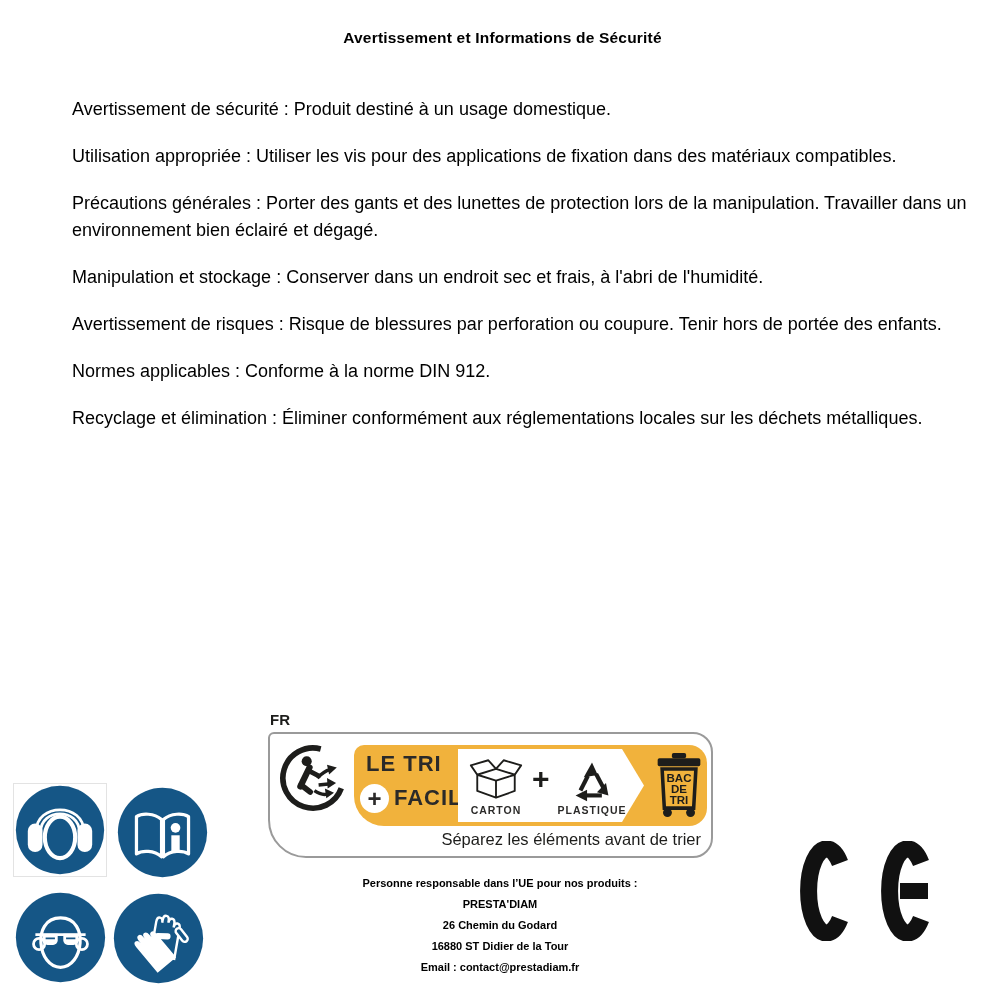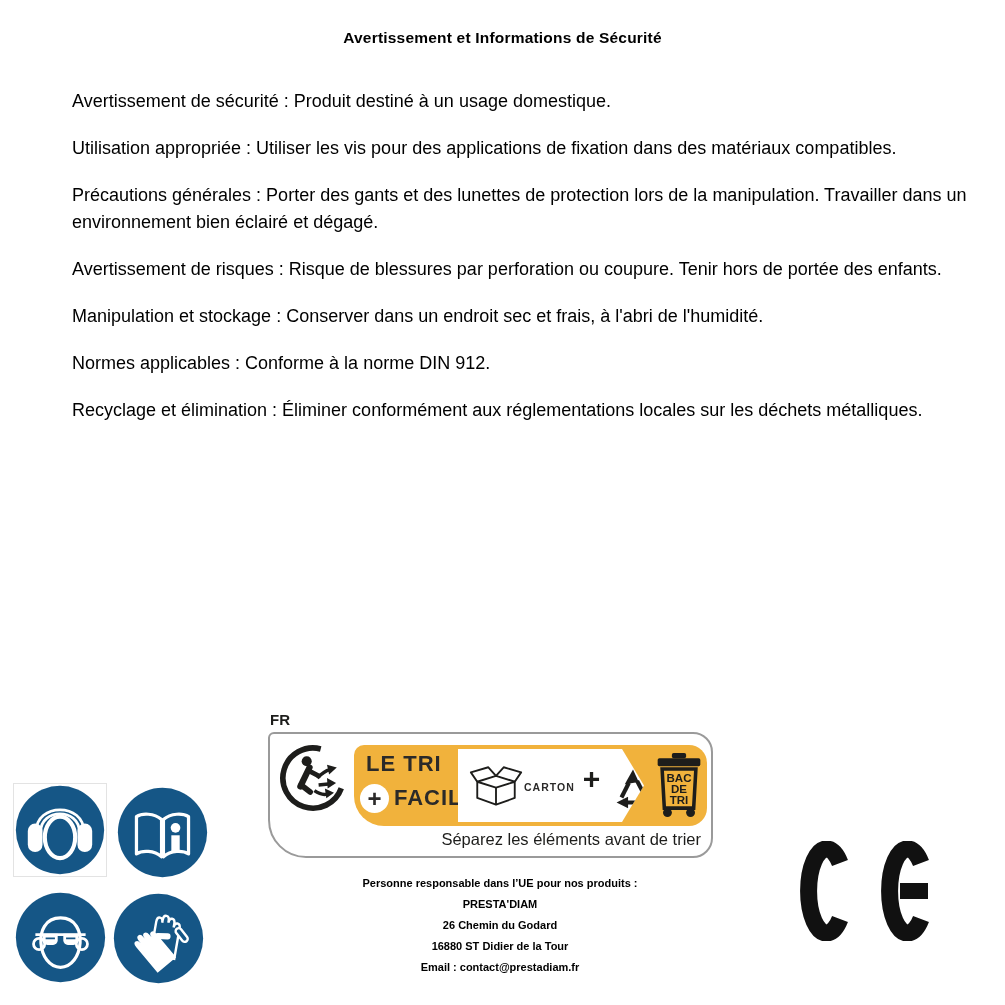--- a/index.html
+++ b/index.html
@@ -8,21 +8,21 @@
     font-family:"Liberation Sans", sans-serif;color:#000;
   }
   .doc-title{
     position:absolute;top:29px;left:0;width:100%;
     text-align:center;font-size:15.5px;font-weight:bold;letter-spacing:.2px;
   }
   .body-text{
     position:absolute;top:84px;left:72px;width:900px;
     font-size:18px;line-height:27px;
   }
-  .body-text p{margin:4px 0 20px 0;}
+  .body-text p{margin:12px 0 20px 0;}
 
   
   .picto{position:absolute;}
   .picto svg{display:block;}
   .picto-frame{background:#fff;border:1px solid #e3e3e3;}
 
   
   .fr-label{position:absolute;left:270px;top:711px;font-size:15px;font-weight:bold;color:#1d1d1b;}
   .infotri-box{
     position:absolute;left:268px;top:732px;width:445px;height:126px;
@@ -42,21 +42,21 @@
     font-size:24px;font-weight:bold;color:#2B2A29;line-height:1;
   }
   .facile{position:absolute;left:40px;top:40px;font-size:22px;font-weight:bold;
     color:#2B2A29;letter-spacing:1px;}
   .white-arrow{
     position:absolute;left:104px;top:4px;width:186px;height:73px;background:#fff;
     clip-path:polygon(0 0, calc(100% - 22px) 0, 100% 50%, calc(100% - 22px) 100%, 0 100%);
     display:flex;align-items:center;justify-content:flex-start;
     padding-left:10px;box-sizing:border-box;gap:7px;
   }
-  .material{display:flex;flex-direction:row;align-items:center;justify-content:space-between;}
+  .material{display:flex;flex-direction:column;align-items:center;justify-content:space-between;}
   .material-label{font-size:10.5px;font-weight:bold;color:#2B2A29;letter-spacing:1px;margin-top:2px;}
   .mat-plus{font-size:30px;font-weight:bold;color:#1d1d1b;margin:0 1px 14px 1px;}
   .bin{position:absolute;left:301px;top:7px;}
   .tagline{
     position:absolute;right:10px;top:96px;font-size:16.5px;
     font-weight:500;color:#1d1d1b;white-space:nowrap;
   }
 
   
   .address{
@@ -68,22 +68,22 @@
 </style>
 </head>
 <body>
 
 <div class="doc-title">Avertissement et Informations de Sécurité</div>
 
 <div class="body-text">
   <p>Avertissement de sécurité : Produit destiné à un usage domestique.</p>
   <p>Utilisation appropriée : Utiliser les vis pour des applications de fixation dans des matériaux compatibles.</p>
   <p>Précautions générales : Porter des gants et des lunettes de protection lors de la manipulation. Travailler dans un environnement bien éclairé et dégagé.</p>
+  <p>Manipulation et stockage : Conserver dans un endroit sec et frais, à l'abri de l'humidité.</p>
   <p>Avertissement de risques : Risque de blessures par perforation ou coupure. Tenir hors de portée des enfants.</p>
-  <p>Manipulation et stockage : Conserver dans un endroit sec et frais, à l'abri de l'humidité.</p>
   <p>Normes applicables : Conforme à la norme DIN 912.</p>
   <p>Recyclage et élimination : Éliminer conformément aux réglementations locales sur les déchets métalliques.</p>
 </div>
 
 <div class="picto picto-frame" style="left:13px;top:783px;">
   <svg width="92" height="92" viewBox="0 0 100 100">
     <circle cx="50" cy="50" r="48" fill="#155686"></circle>
     <path d="M24 52 C 24 20 76 20 76 52" fill="none" stroke="#fff" stroke-width="3"></path>
     <path d="M29 52 C 29 26 71 26 71 52" fill="none" stroke="#fff" stroke-width="3"></path>
     <ellipse cx="50" cy="58" rx="16.5" ry="22.5" fill="none" stroke="#fff" stroke-width="4.5"></ellipse>

